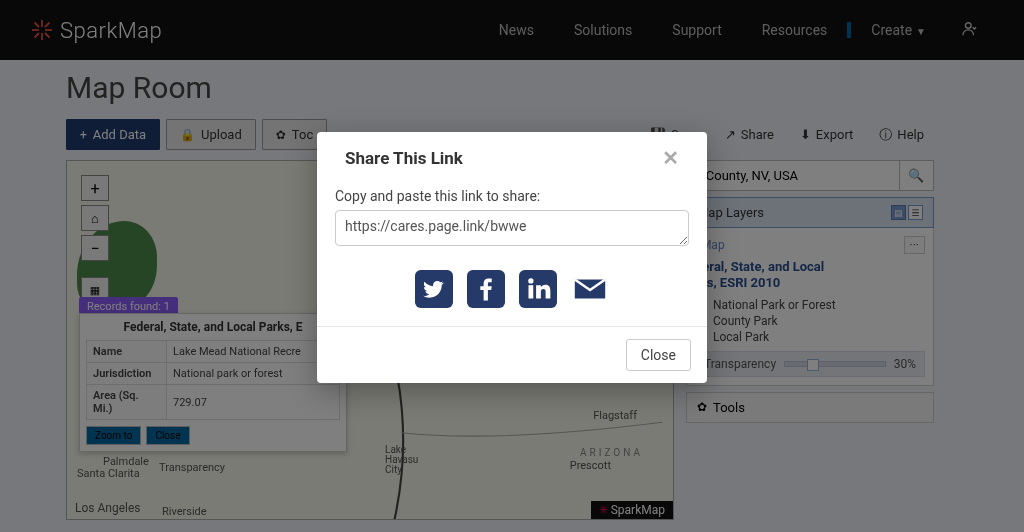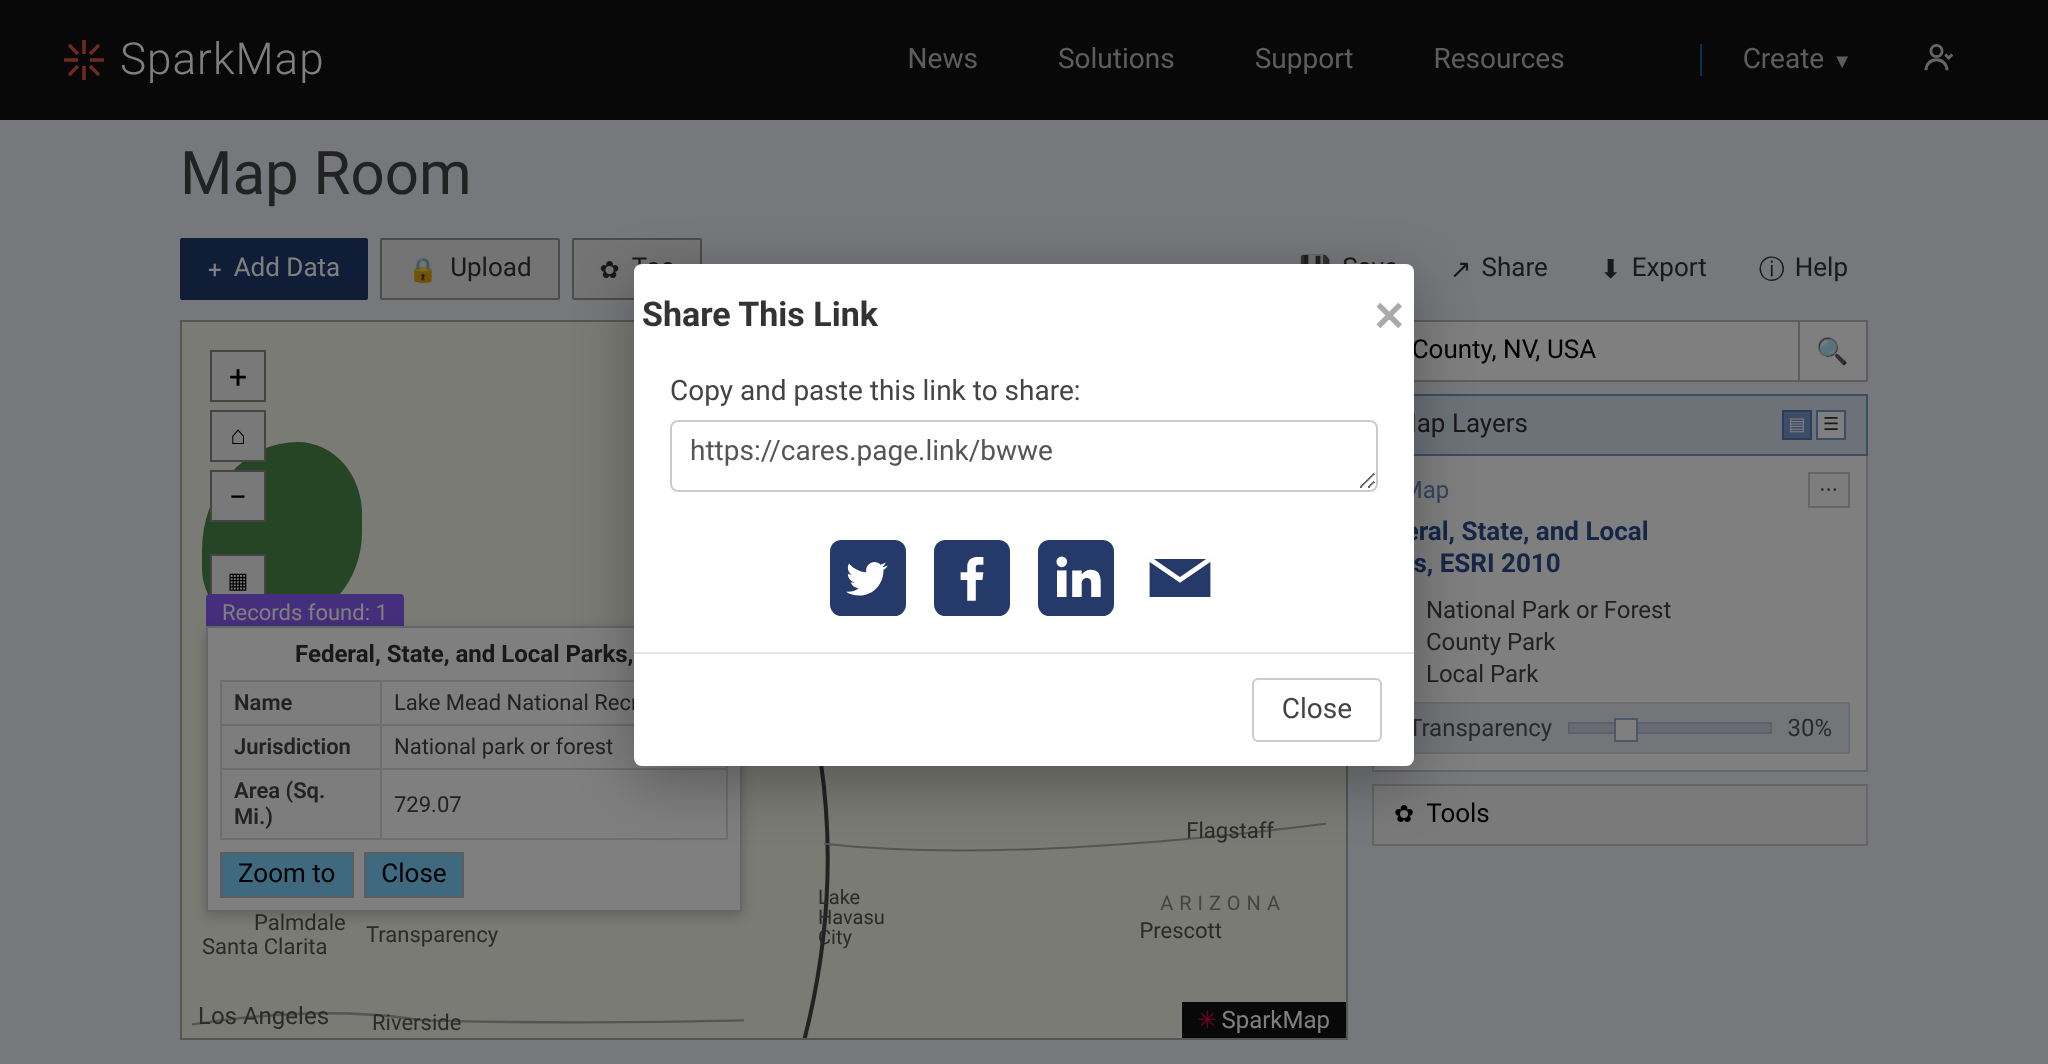--- a/index.html
+++ b/index.html
@@ -5,26 +5,26 @@
 * { box-sizing: border-box; margin: 0; padding: 0; font-family: -apple-system, BlinkMacSystemFont, "Segoe UI", Roboto, Helvetica, Arial, sans-serif; }
 body { background: #eef1f6; width: 1024px; height: 532px; overflow: hidden; position: relative; }
 
 
 .topnav { background: #111; height: 60px; display: flex; align-items: center; padding: 0 30px; }
 .logo { display: flex; align-items: center; }
 .logo-icon { width: 24px; height: 24px; margin-right: 6px; }
 .logo-text { color: #fff; font-size: 22px; font-weight: 300; letter-spacing: 0.5px; }
 .nav-spacer { flex: 1; }
 .nav-item { color: #bbb; padding: 0 20px; font-size: 14px; cursor: pointer; }
-.nav-item.sep { border-left: 1px solid #0369a1; margin-left: 48px; }
+.nav-item.sep { border-left: 4px solid #0369a1; }
 .caret { margin-left: 4px; font-size: 10px; }
 .nav-user { color: #ccc; padding: 0 15px; font-size: 16px; }
 
 
-.page { padding: 10px 90px 0 90px; }
+.page { padding: 10px 90px 0 66px; }
 .page-title { font-size: 30px; color: #444; font-weight: 400; margin-bottom: 14px; }
 .toolbar { display: flex; align-items: center; gap: 6px; margin-bottom: 10px; }
 .btn { display: inline-flex; align-items: center; padding: 7px 13px; border: 1px solid #999; background: #e8e8e8; color: #333; font-size: 13px; cursor: pointer; border-radius: 1px; }
 .btn.primary { background: #203b6f; color: #fff; border-color: #203b6f; }
 .btn .ico { margin-right: 6px; font-size: 12px; }
 .toolbar-spacer { flex: 1; }
 .tool-link { display: inline-flex; align-items: center; color: #333; font-size: 13px; padding: 0 10px; cursor: pointer; }
 .tool-link .ico { margin-right: 5px; font-size: 13px; }
 
 
@@ -45,21 +45,21 @@
 .spark-badge-icon { color: #e05; margin-right: 2px; }
 
 
 .records-bar { position: absolute; top: 136px; left: 12px; background: #8b5cf6; color: #fff; font-size: 11px; padding: 3px 8px; border-radius: 2px 2px 0 0; }
 .records-popup { position: absolute; top: 152px; left: 12px; width: 268px; background: #fff; border: 1px solid #ccc; padding: 6px; font-size: 12px; box-shadow: 0 2px 6px rgba(0,0,0,0.2); }
 .records-popup h4 { text-align: center; font-size: 12px; font-weight: 700; margin-bottom: 6px; color: #333; }
 .records-table { width: 100%; border-collapse: collapse; }
 .records-table td { border: 1px solid #ddd; padding: 4px 6px; font-size: 11px; color: #444; }
 .records-table td:first-child { font-weight: 600; width: 80px; background: #fafafa; }
 .records-actions { margin-top: 6px; display: flex; gap: 5px; }
-.rbtn { padding: 3px 8px; font-size: 13px; border: 1px solid #bbb; background: #7dd3fc; cursor: pointer; }
+.rbtn { padding: 3px 8px; font-size: 10px; border: 1px solid #bbb; background: #0369a1; cursor: pointer; }
 
 
 .search-row { display: flex; }
 .search-input { flex: 1; padding: 7px 9px; border: 1px solid #bbb; font-size: 13px; }
 .search-btn { width: 34px; border: 1px solid #bbb; border-left: none; background: #fff; cursor: pointer; font-size: 13px; }
 .panel-header { display: flex; align-items: center; padding: 7px 10px; border: 1px solid #7a99cf; background: #dbe4f2; margin-top: 6px; font-size: 13px; color: #333; }
 .panel-header .toggle-icons { margin-left: auto; display: flex; gap: 2px; }
 .tiny-icon { width: 15px; height: 15px; border: 1px solid #7a99cf; display: flex; align-items: center; justify-content: center; font-size: 9px; background: #fff; }
 .tiny-icon.active { background: #7a99cf; color: #fff; border-color: #5a78b0; }
 .panel-body { border: 1px solid #ccc; border-top: none; padding: 8px; font-size: 12px; background: #fff; }
@@ -77,21 +77,21 @@
 .sw5 { background: #e5edf8; }
 .transparency-row { display: flex; align-items: center; background: #e8ebf0; border: 1px solid #d5dbe6; padding: 5px 8px; margin-top: 6px; font-size: 12px; color: #555; }
 .slider { flex: 1; margin: 0 8px; height: 6px; background: #d0d6e2; border: 1px solid #b8c2d8; position: relative; }
 .slider-thumb { position: absolute; top: -3px; left: 22%; width: 12px; height: 12px; background: #fff; border: 1px solid #9db0d8; }
 .tools-header { margin-top: 6px; padding: 7px 10px; border: 1px solid #ccc; background: #f4f4f6; font-size: 13px; display: flex; align-items: center; }
 .gear { margin-right: 6px; font-size: 12px; }
 
 
 .overlay { position: absolute; inset: 0; background: rgba(0,0,0,0.5); display: flex; align-items: flex-start; justify-content: center; padding-top: 132px; }
 .modal { width: 390px; background: #fff; border-radius: 4px; box-shadow: 0 8px 30px rgba(0,0,0,0.3); }
-.modal-head { display: flex; align-items: center; padding: 14px 4px; }
+.modal-head { display: flex; align-items: center; padding: 14px 28px; }
 .modal-title { font-size: 17px; font-weight: 700; color: #333; }
 .modal-close { margin-left: auto; font-size: 20px; font-weight: 700; color: #aaa; cursor: pointer; }
 .modal-body { padding: 4px 18px 18px 18px; }
 .modal-body p { font-size: 14px; color: #444; margin-bottom: 6px; }
 .link-box { width: 100%; padding: 7px 9px; border: 1px solid #ccc; border-radius: 4px; font-size: 14px; color: #555; resize: both; height: 36px; font-family: inherit; }
 .share-icons { display: flex; justify-content: center; gap: 14px; margin-top: 20px; }
 .share-icon { width: 38px; height: 38px; cursor: pointer; }
 .modal-foot { border-top: 1px solid #e5e5e5; padding: 12px 16px; display: flex; justify-content: flex-end; }
 .close-btn { padding: 7px 14px; border: 1px solid #ccc; background: #fff; border-radius: 3px; font-size: 14px; cursor: pointer; color: #444; }
 </style>

